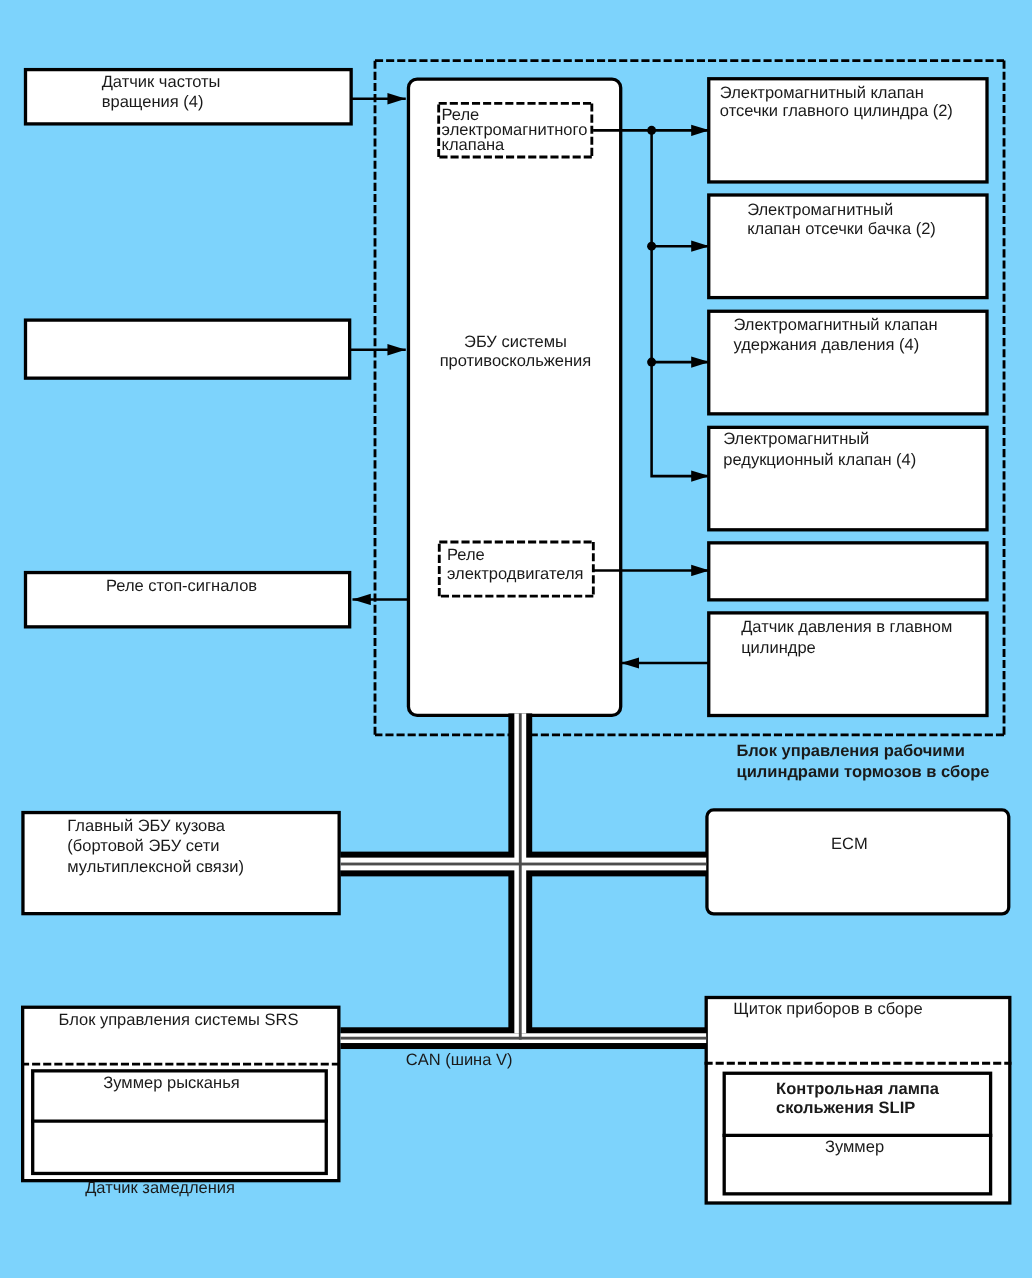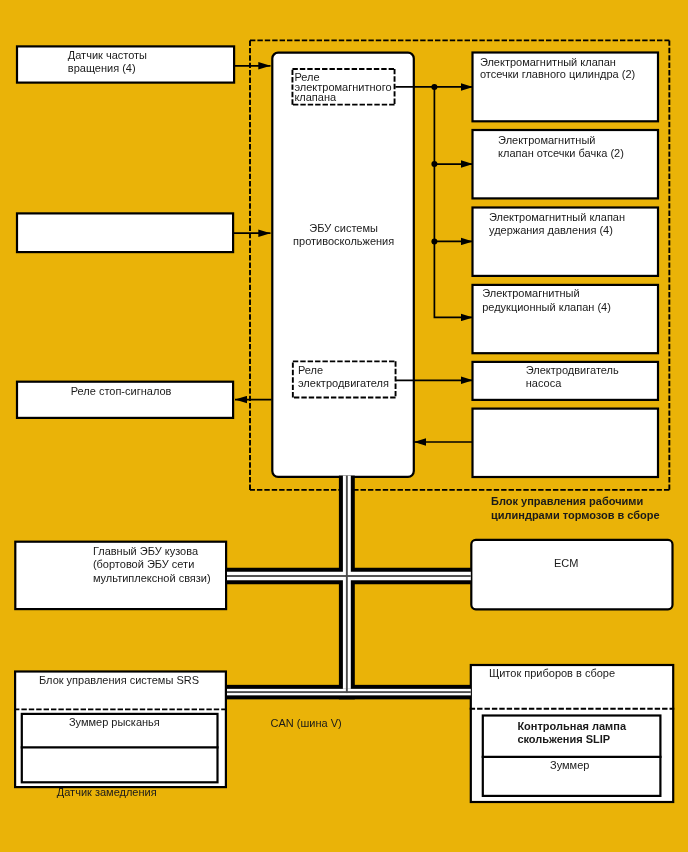--- a/index.html
+++ b/index.html
@@ -1,20 +1,20 @@
 <!DOCTYPE html>
 <html><head>
 <meta charset="utf-8">
 <title>Block diagram</title>
 <style>
   html,body{margin:0;padding:0;background:#fff;}
   body{width:688px;height:852px;overflow:hidden;
        font-family:"Liberation Sans",sans-serif;font-size:11px;color:#1a1a1a;
        -webkit-font-smoothing:antialiased;}
-  #root{position:relative;width:688px;height:852px;background:#eab308;}
+  #root{position:relative;width:688px;height:852px;background:#7dd3fc;}
   svg.ov{position:absolute;left:0;top:0;width:688px;height:852px;}
   .txt{position:absolute;line-height:13.5px;white-space:pre;color:#1a1a1a;font-size:11px;}
 </style>
 </head>
 <body>
 
 <div id="root">
 <svg class="ov" viewBox="0 0 688 852">
 <defs>
         <marker id="ah" markerWidth="12.6" markerHeight="8.0" refX="12.2" refY="4.0" orient="auto" markerUnits="userSpaceOnUse">
@@ -95,29 +95,29 @@
 <div class="txt" style="left:298.00px;top:363.56px;line-height:13.6px;">Реле
 электродвигателя</div>
 <div class="txt" style="left:479.90px;top:55.51px;line-height:12.9px;">Электромагнитный клапан
 отсечки главного цилиндра (2)</div>
 <div class="txt" style="left:498.10px;top:133.81px;line-height:12.9px;">Электромагнитный
 клапан отсечки бачка (2)</div>
 <div class="txt" style="left:489.00px;top:210.81px;line-height:12.9px;">Электромагнитный клапан
 удержания давления (4)</div>
 <div class="txt" style="left:482.20px;top:287.06px;line-height:13.6px;">Электромагнитный
 редукционный клапан (4)</div>
-<div class="txt" style="left:525.80px;top:363.56px;line-height:13.6px;">Электродвигатель
-насоса</div>
+<div class="txt" style="left:494.10px;top:410.66px;line-height:14.2px;">Датчик давления в главном
+цилиндре</div>
 <div class="txt" style="left:491px;top:494.76px;line-height:13.8px;font-weight:bold;">Блок управления рабочими
 цилиндрами тормозов в сборе</div>
-<div class="txt" style="left:44.90px;top:544.98px;line-height:13.35px;margin-left:48px;">Главный ЭБУ кузова
+<div class="txt" style="left:44.90px;top:544.98px;line-height:13.35px;">Главный ЭБУ кузова
 (бортовой ЭБУ сети
 мультиплексной связи)</div>
 <div class="txt" style="left:554.00px;top:556.61px;line-height:13.5px;">ECM</div>
 <div class="txt" style="left:39px;top:674.21px;line-height:13.5px;">Блок управления системы SRS</div>
 <div class="txt" style="left:68.90px;top:716.21px;line-height:13.5px;">Зуммер рысканья</div>
 <div class="txt" style="left:56.80px;top:786px;line-height:13.5px;">Датчик замедления</div>
 <div class="txt" style="left:488.90px;top:667.41px;line-height:13.5px;">Щиток приборов в сборе</div>
 <div class="txt" style="left:517.40px;top:719.91px;line-height:12.9px;font-weight:bold;">Контрольная лампа
 скольжения SLIP</div>
 <div class="txt" style="left:550.00px;top:759.11px;line-height:13.5px;">Зуммер</div>
-<div class="txt" style="left:270.50px;top:701.41px;line-height:13.5px;margin-top:16px;">CAN (шина V)</div>
+<div class="txt" style="left:270.50px;top:701.41px;line-height:13.5px;">CAN (шина V)</div>
 </div>
 
 </body></html>

